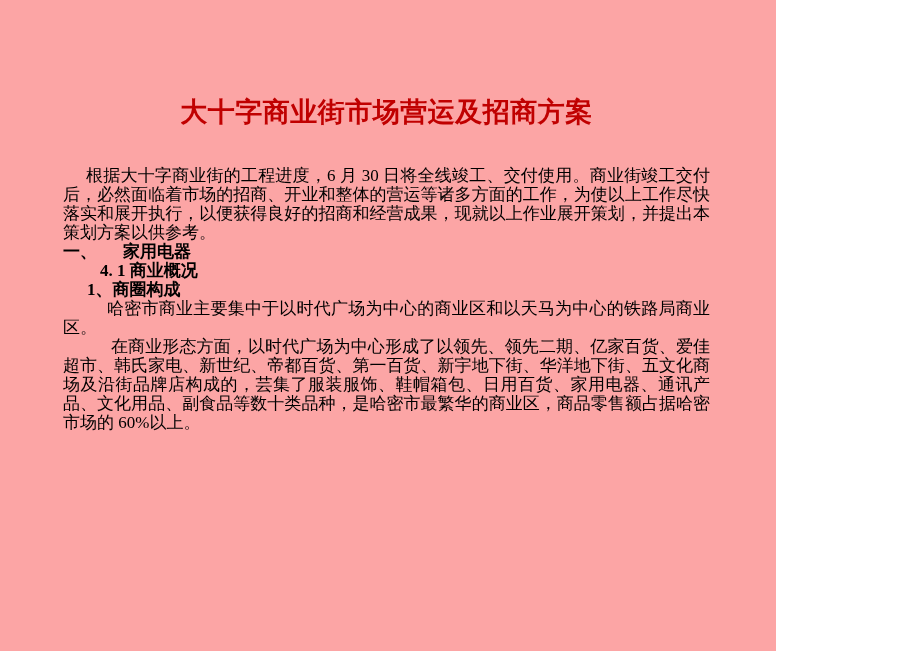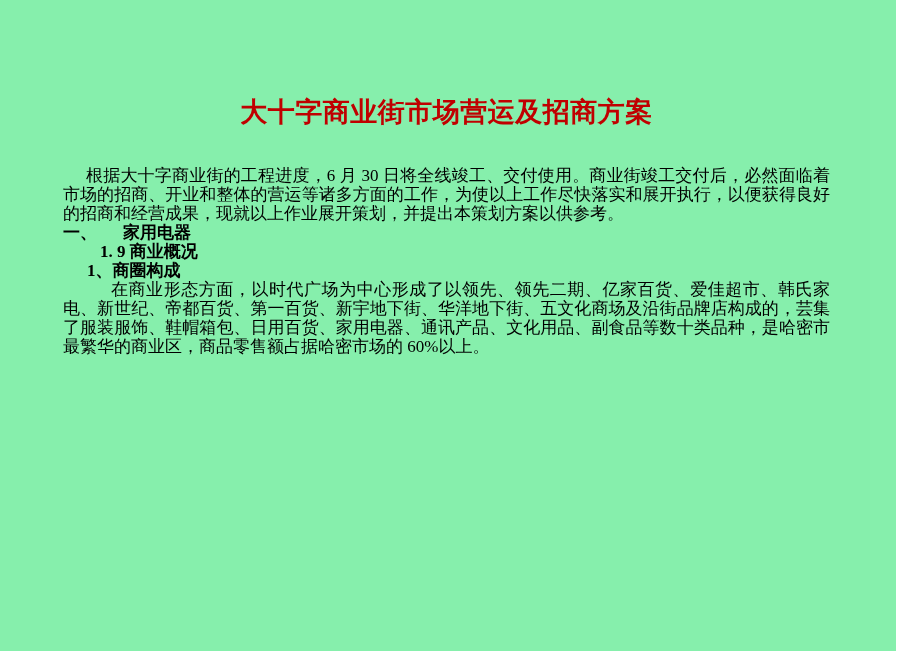--- a/index.html
+++ b/index.html
@@ -2,23 +2,23 @@
 <html><head>
 <meta charset="utf-8">
 <style>
   html, body {
     margin: 0;
     padding: 0;
     background: #ffffff;
   }
   .page {
     position: relative;
-    width: 896px;
+    width: 776px;
     height: 651px;
-    background: #86efac;
+    background: #fca5a5;
     overflow: hidden;
     font-family: "Liberation Serif", "DejaVu Serif", serif;
     color: #000000;
     box-sizing: border-box;
     padding: 92px 66px 0 63px;
   }
   .doc-title {
     margin: 0;
     font-size: 27px;
     font-weight: bold;
@@ -54,20 +54,21 @@
 <body>
 
 <div class="page">
 
   <h1 class="doc-title" style="color: rgb(192, 0, 0);">大十字商业街市场营运及招商方案</h1>
 
   <p class="para intro">根据大十字商业街的工程进度，6 月 30 日将全线竣工、交付使用。商业街竣工交付后，必然面临着市场的招商、开业和整体的营运等诸多方面的工作，为使以上工作尽快落实和展开执行，以便获得良好的招商和经营成果，现就以上作业展开策划，并提出本策划方案以供参考。</p>
 
   <p class="heading h1"><span class="h1-num">一、</span><span>家用电器</span></p>
 
-  <p class="heading h2">1. 9 商业概况</p>
+  <p class="heading h2">4. 1 商业概况</p>
 
   <p class="heading h3">1、商圈构成</p>
 
+  <p class="para indent-2">哈密市商业主要集中于以时代广场为中心的商业区和以天马为中心的铁路局商业区。</p>
 
   <p class="para indent-3">在商业形态方面，以时代广场为中心形成了以领先、领先二期、亿家百货、爱佳超市、韩氏家电、新世纪、帝都百货、第一百货、新宇地下街、华洋地下街、五文化商场及沿街品牌店构成的，芸集了服装服饰、鞋帽箱包、日用百货、家用电器、通讯产品、文化用品、副食品等数十类品种，是哈密市最繁华的商业区，商品零售额占据哈密市场的 60%以上。</p>
 
 </div>
 
 </body></html>

